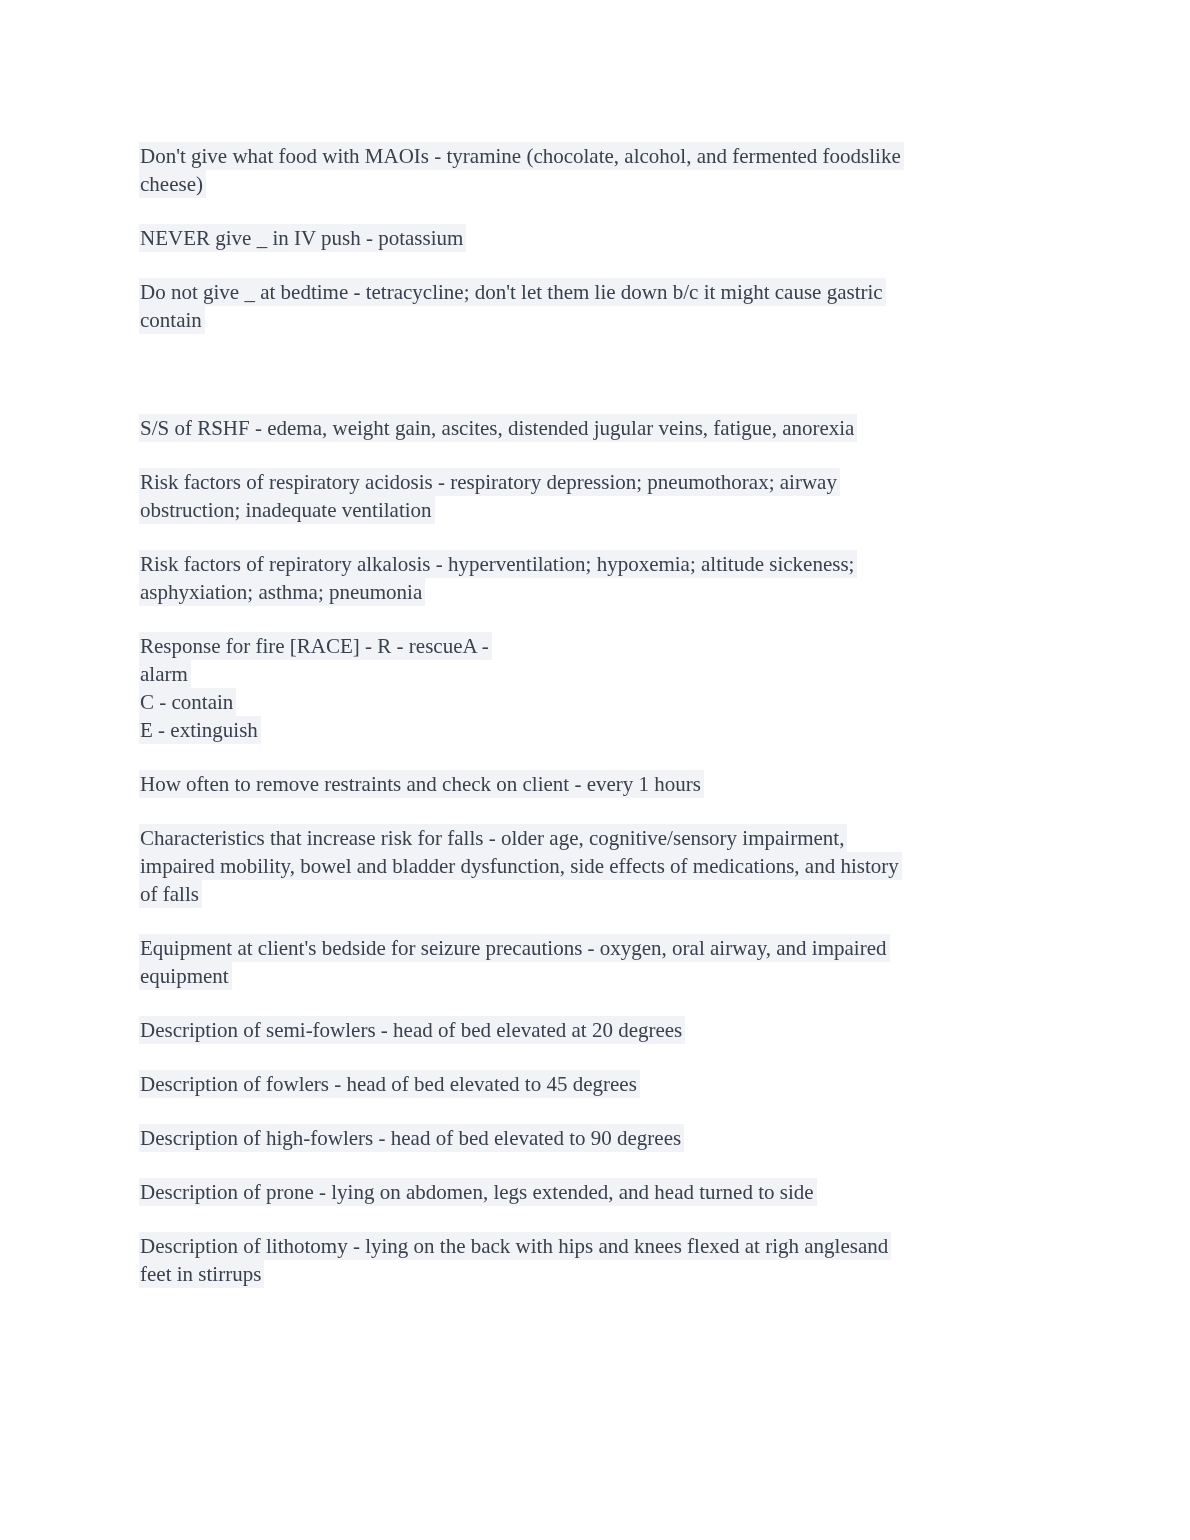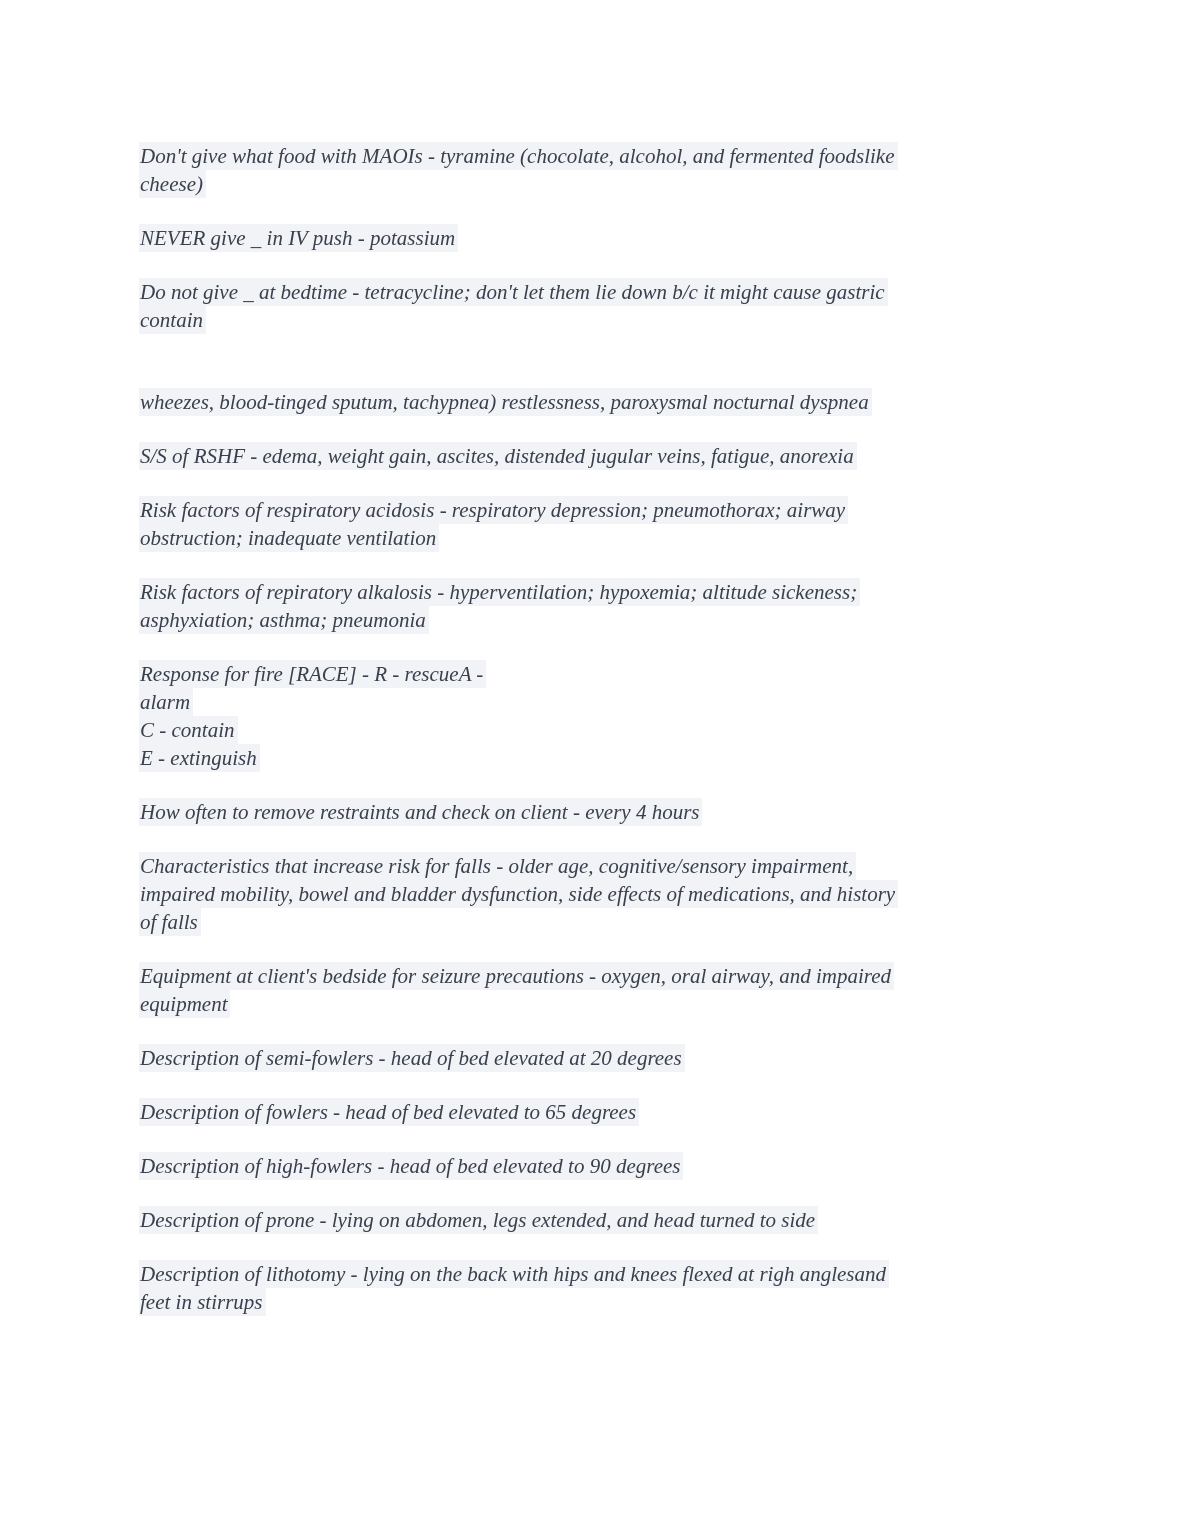--- a/index.html
+++ b/index.html
@@ -15,21 +15,20 @@
   }
   .page {
     box-sizing: border-box;
     width: 1190px;
     height: 1540px;
     padding: 142px 70px 0 140px;
     background: #ffffff;
   }
   .doc-body {
     width: 920px;
-    font-style: italic;
   }
   p.para {
     margin: 0 0 26px 0;
     padding: 0;
     font-size: 21px;
     line-height: 28px;
     color: var(--text-color, #39404e);
   }
   span.hl {
     display: inline-block;
@@ -41,27 +40,27 @@
   }
 </style>
 </head>
 <body style="background: rgb(255, 255, 255);">
 
 <div class="page">
   <div class="doc-body">
       <p class="para"><span class="hl">Don't give what food with MAOIs - tyramine (chocolate, alcohol, and fermented foodslike</span><br><span class="hl">cheese)</span></p>
       <p class="para"><span class="hl">NEVER give _ in IV push - potassium</span></p>
       <p class="para"><span class="hl">Do not give _ at bedtime - tetracycline; don't let them lie down b/c it might cause gastric</span><br><span class="hl">contain</span></p>
-      <p class="para"><br><span class="hl">wheezes, blood-tinged sputum, tachypnea) restlessness, paroxysmal nocturnal dyspnea</span></p>
+      <p class="para"><br></p>
       <p class="para"><span class="hl">S/S of RSHF - edema, weight gain, ascites, distended jugular veins, fatigue, anorexia</span></p>
       <p class="para"><span class="hl">Risk factors of respiratory acidosis - respiratory depression; pneumothorax; airway</span><br><span class="hl">obstruction; inadequate ventilation</span></p>
       <p class="para"><span class="hl">Risk factors of repiratory alkalosis - hyperventilation; hypoxemia; altitude sickeness;</span><br><span class="hl">asphyxiation; asthma; pneumonia</span></p>
       <p class="para"><span class="hl">Response for fire [RACE] - R - rescueA - </span><br><span class="hl">alarm</span><br><span class="hl">C - contain</span><br><span class="hl">E - extinguish</span></p>
-      <p class="para"><span class="hl">How often to remove restraints and check on client - every 4 hours</span></p>
+      <p class="para"><span class="hl">How often to remove restraints and check on client - every 1 hours</span></p>
       <p class="para"><span class="hl">Characteristics that increase risk for falls - older age, cognitive/sensory impairment,</span><br><span class="hl">impaired mobility, bowel and bladder dysfunction, side effects of medications, and history</span><br><span class="hl">of falls</span></p>
       <p class="para"><span class="hl">Equipment at client's bedside for seizure precautions - oxygen, oral airway, and impaired</span><br><span class="hl">equipment</span></p>
       <p class="para"><span class="hl">Description of semi-fowlers - head of bed elevated at 20 degrees</span></p>
-      <p class="para"><span class="hl">Description of fowlers - head of bed elevated to 65 degrees</span></p>
+      <p class="para"><span class="hl">Description of fowlers - head of bed elevated to 45 degrees</span></p>
       <p class="para"><span class="hl">Description of high-fowlers - head of bed elevated to 90 degrees</span></p>
       <p class="para"><span class="hl">Description of prone - lying on abdomen, legs extended, and head turned to side</span></p>
       <p class="para"><span class="hl">Description of lithotomy - lying on the back with hips and knees flexed at righ anglesand</span><br><span class="hl">feet in stirrups</span></p>
     </div>
 </div>
 
 </body></html>

